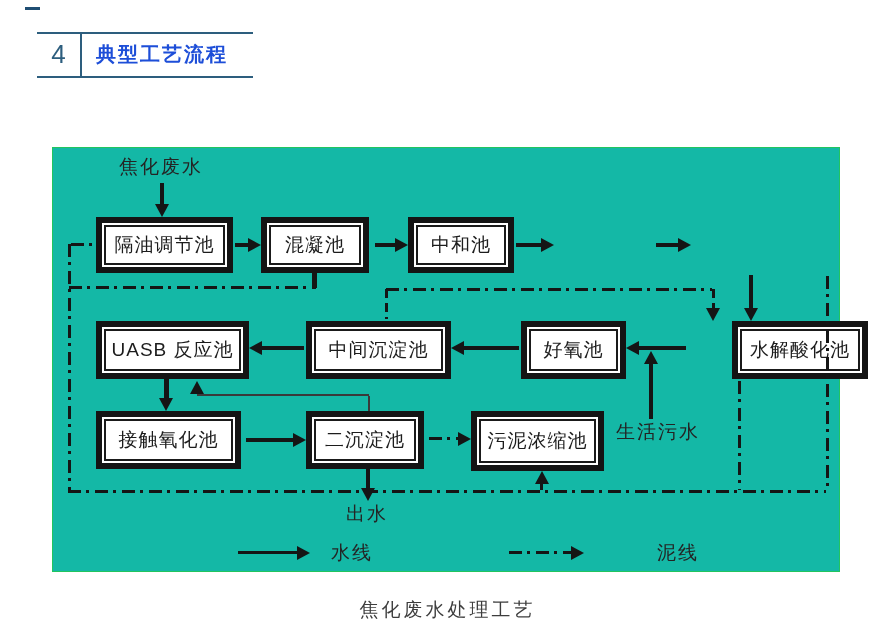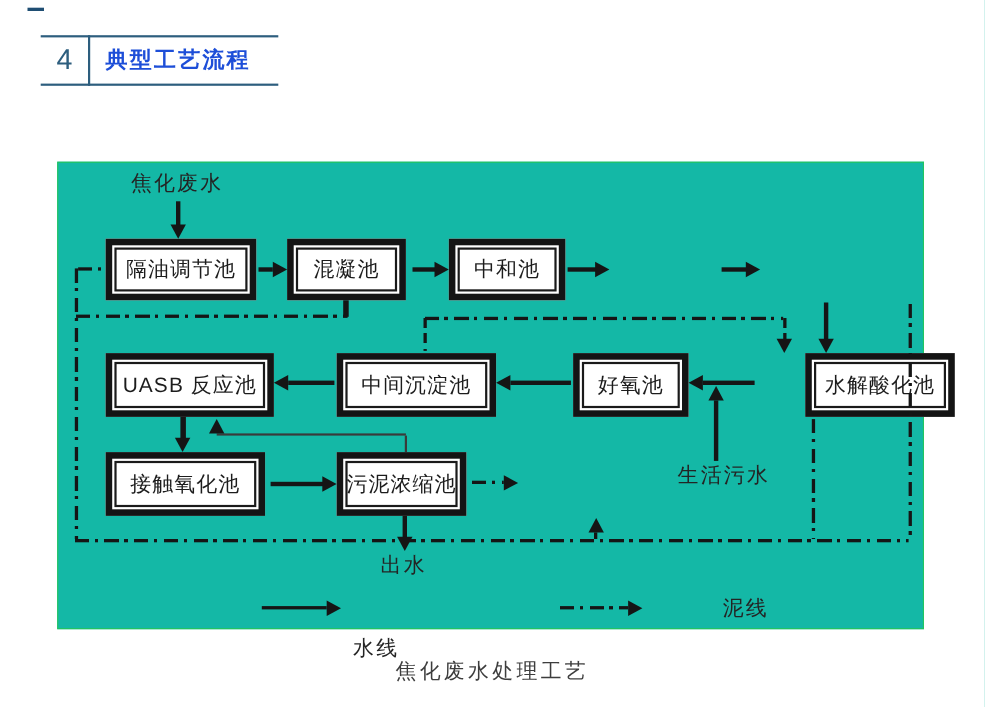--- a/index.html
+++ b/index.html
@@ -88,20 +88,23 @@
         <div class="inner">好氧池</div>
       </div>
     <div class="box" style="left:635px;top:173px;width:136px;height:58px;margin-left:44px;">
         <div class="inner">水解酸化池</div>
       </div>
 
     <div class="box" style="left:43px;top:263px;width:145px;height:58px;">
         <div class="inner">接触氧化池</div>
       </div>
     <div class="box" style="left:253px;top:263px;width:118px;height:58px;">
+        <div class="inner">二沉淀池</div>
+      </div>
+    <div class="box" style="left:418px;top:263px;width:133px;height:60px;">
         <div class="inner">污泥浓缩池</div>
       </div>
 
     <div class="lv" style="left:107px;top:35px;height:22px;"></div>
     <div class="tri tri-d" style="left:102px;top:56px;"></div>
 
     <div class="lh" style="left:182px;top:95px;width:13px;"></div>
     <div class="tri tri-r" style="left:195px;top:90px;"></div>
 
     <div class="lh" style="left:322px;top:95px;width:21px;"></div>
@@ -156,21 +159,21 @@
 
     <div class="ddh" style="left:376px;top:289px;width:29px;"></div>
     <div class="tri tri-r" style="left:405px;top:284px;"></div>
 
     <div class="ddh" style="left:15px;top:342px;width:758px;"></div>
     <div class="ddv" style="left:487px;top:336px;height:6px;"></div>
     <div class="tri tri-u" style="left:482px;top:323px;"></div>
 
     <div class="lh" style="left:185px;top:403px;width:59px;height:3px;"></div>
     <div class="tri tri-r" style="left:244px;top:398px;"></div>
-    <div class="lbl" style="left:268px;top:392px;margin-top:36px;">水线</div>
+    <div class="lbl" style="left:278px;top:392px;">水线</div>
 
     <div class="ddh" style="left:456px;top:403px;width:62px;"></div>
     <div class="tri tri-r" style="left:518px;top:398px;"></div>
     <div class="lbl" style="left:556px;top:392px;margin-left:48px;">泥线</div>
   </div>
 
   <div class="caption">焦化废水处理工艺</div>
 </div>
 
 </body></html>

